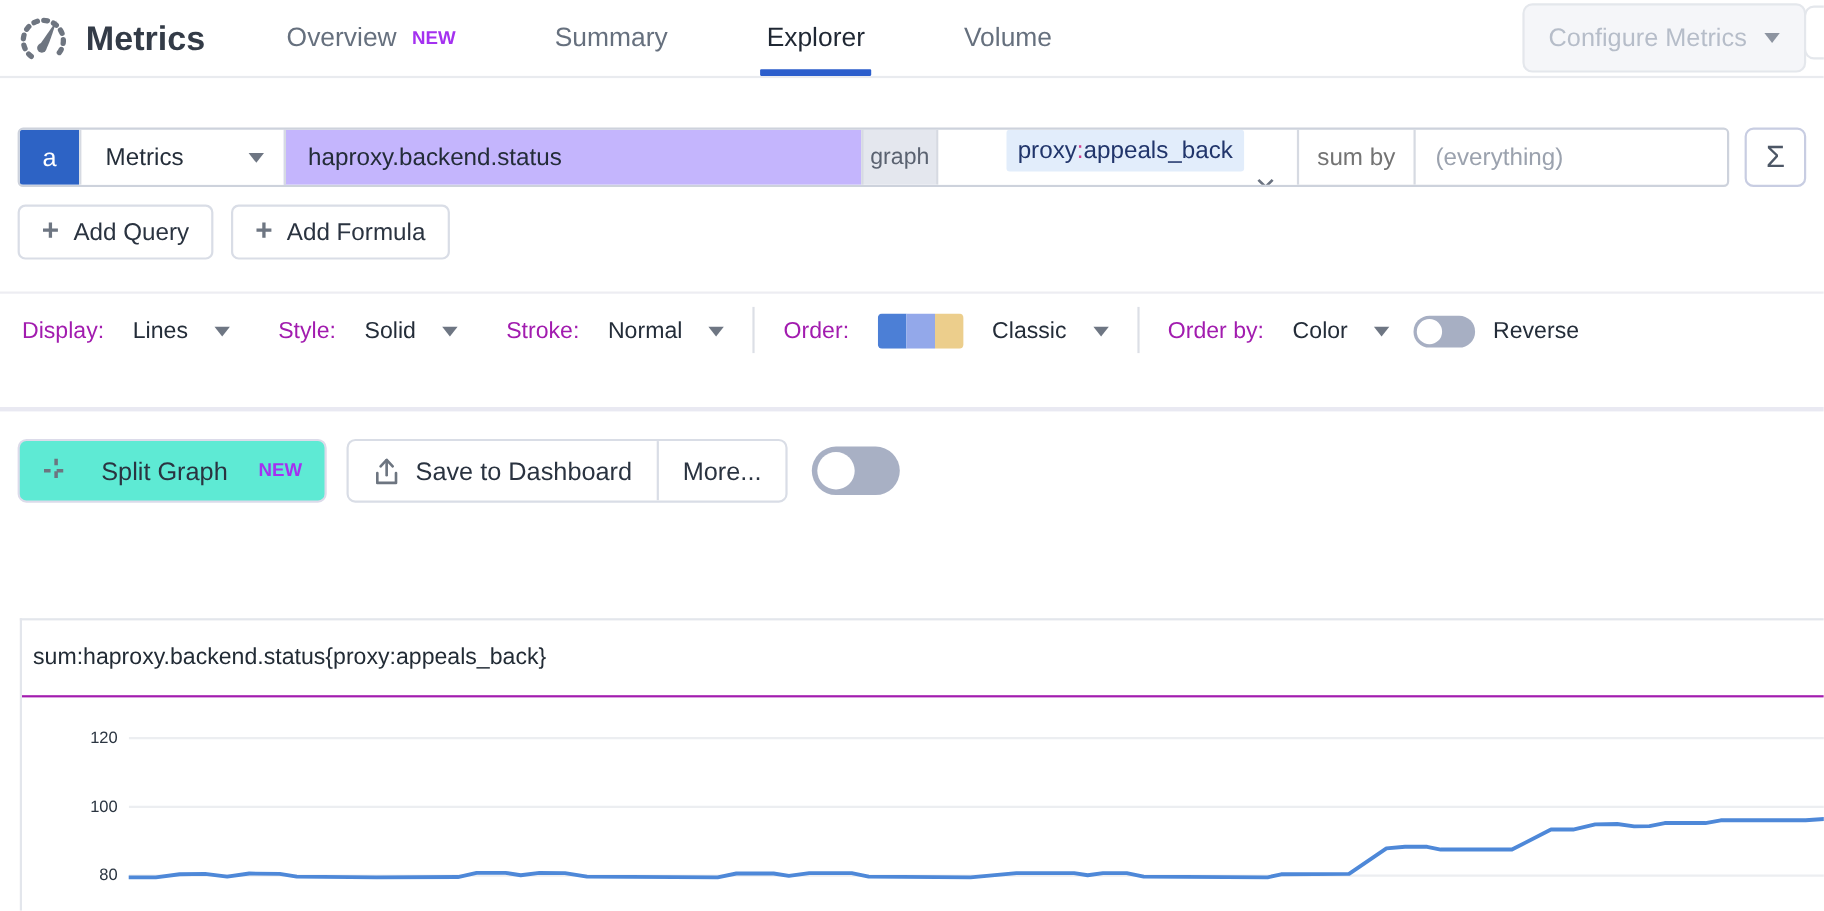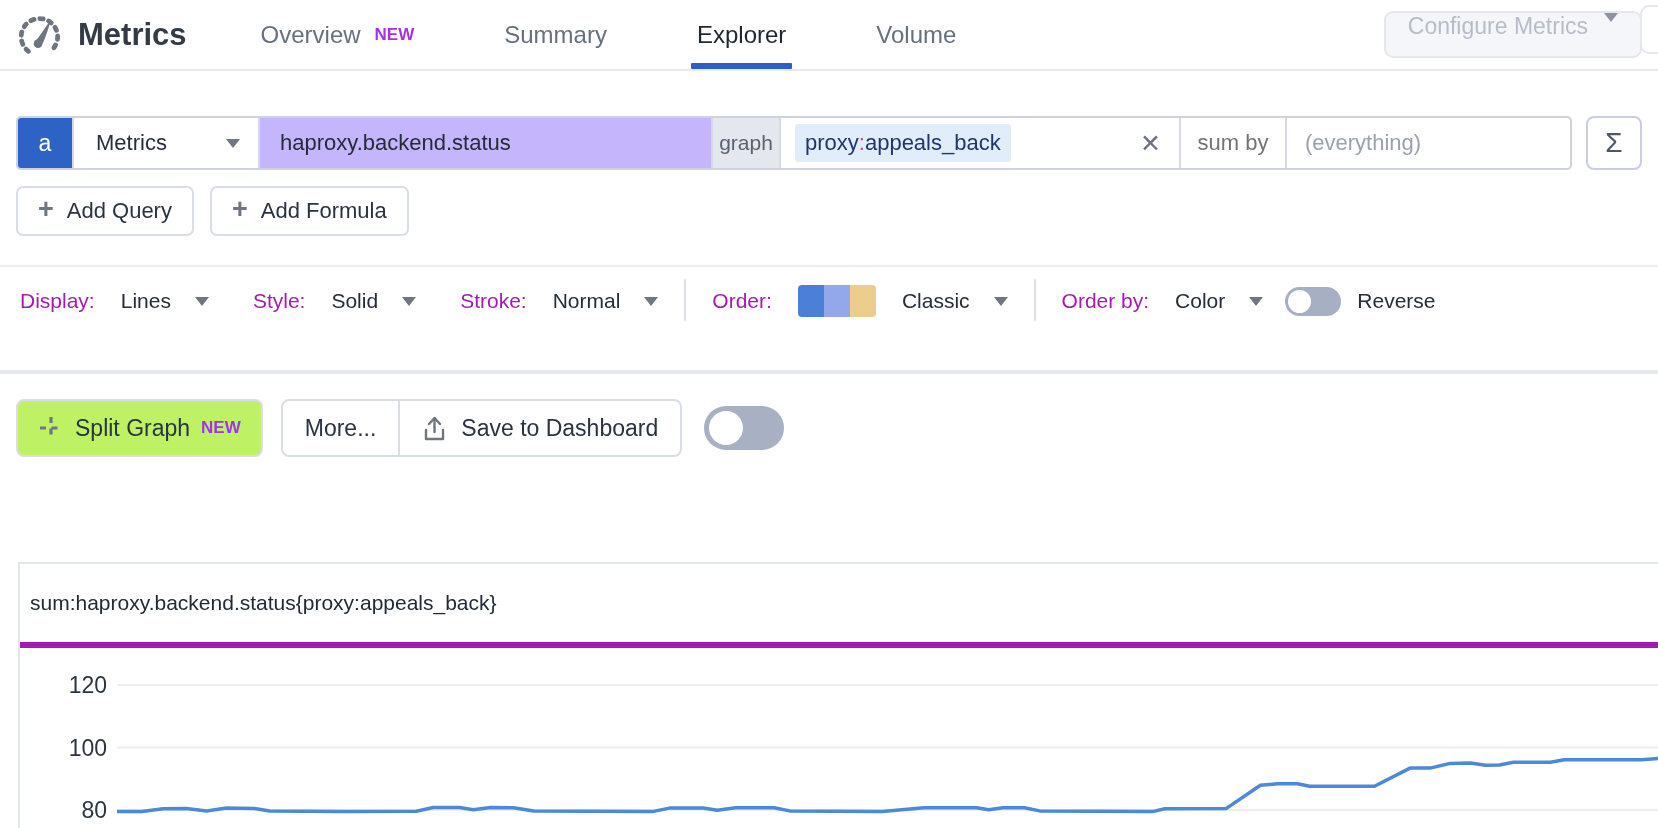--- a/index.html
+++ b/index.html
@@ -11,21 +11,21 @@
             display:flex; align-items:center; padding:0 16px; }
   .logo { width:48px; height:48px; margin-right:14px; display:flex; align-items:center; }
   .nav-title { font-size:31px; font-weight:600; color:#333b47; margin-right:74px; }
   .tabs { display:flex; align-items:center; height:100%; }
   .tab { position:relative; display:flex; align-items:center; height:100%;
          font-size:24px; color:#66707e; cursor:pointer; margin-right:90px; }
   .tab .badge { color:#a431f0; font-size:17px; font-weight:bold; margin-left:14px; }
   .tab.active { color:#1f2733; font-weight:500; }
   .tab.active .underline { position:absolute; bottom:0; left:-6px; right:-6px;
          height:6px; background:#2c5ecc; border-radius:1px; }
-  .configure-btn { margin-left:auto; height:47px; display:flex; 
+  .configure-btn { margin-left:auto; height:63px; display:flex; align-items:center;
          gap:16px; padding:0 22px; background:#f5f6f9; border:2px solid #e4e7ec;
          border-radius:9px; color:#b6bdc9; font-size:23px; cursor:pointer; }
   .caret { width:0; height:0; border-left:7px solid transparent;
            border-right:7px solid transparent; border-top:9px solid #6e7683; }
   .caret.light { border-top-color:#8d94a1; }
   .partial-btn { position:absolute; right:-6px; top:5px; width:24px; height:49px;
            background:#fff; border:2px solid #e4e7ec; border-radius:9px 0 0 9px; }
 
   
   .query-section { padding:45px 16px 0; }
@@ -35,21 +35,21 @@
   .seg { display:flex; align-items:center; border-left:2px solid #d6dae2; }
   .seg:first-child { border-left:none; }
   .seg-letter { width:54px; justify-content:center; background:#2d63c5; color:#fff;
                 font-size:23px; }
   .seg-source { width:186px; justify-content:space-between; padding:0 18px 0 22px;
                 font-size:22px; color:#252e3a; background:#fff; }
   .seg-metric { flex:1; background:#c4b5fd; padding-left:20px; font-size:22px;
                 color:#232c38; }
   .seg-from { width:68px; justify-content:center; background:#e4e7ee; color:#5a6270;
               font-size:21px; }
-  .seg-filter { width:400px; padding-left:14px; background:#fff; }
+  .seg-filter { width:328px; padding-left:14px; background:#fff;flex-direction:column; }
   .filter-chip { background:#e2edfb; border-radius:3px; padding:6px 10px;
                  font-size:22px; color:#21356b; white-space:nowrap; }
   .filter-chip .sep { color:#d23d8e; }
   .x-icon { margin-left:auto; margin-right:18px; color:#6a7280; font-size:25px;
             cursor:pointer; }
   .seg-sumby { width:106px; justify-content:center; font-size:22px; color:#737373; }
   .seg-everything { width:285px; padding-left:18px; font-size:22px; color:#9ba2ae; }
   .sigma-btn { width:56px; margin-left:14px; border:2px solid #c8cde2; border-radius:8px;
                display:flex; align-items:center; justify-content:center; font-size:28px;
                color:#4d5766; background:#fff; cursor:pointer; }
@@ -73,45 +73,45 @@
   .vdivider { width:2px; height:42px; background:#dcdfe6; margin:0 26px; }
   .palette { display:flex; margin-left:26px; border-radius:4px; overflow:hidden; }
   .palette span { width:26px; height:32px; }
   .toggle-sm { width:56px; height:29px; border-radius:15px; background:#a7afc3;
           position:relative; margin:0 16px 0 22px; cursor:pointer; }
   .toggle-sm .knob { position:absolute; left:3px; top:3px; width:23px; height:23px;
           border-radius:50%; background:#fff; }
 
   
   .actions-row { margin-top:25px; padding:0 16px; display:flex; align-items:center; }
-  .split-btn { height:58px; display:flex; align-items:center; gap:11px; padding:0 20px;
-          border:2px solid #dcdbea; border-radius:8px; background:#bef264; font-size:23px;
+  .split-btn { height:58px; display:flex; align-items:center; gap:28px; padding:0 20px;
+          border:2px solid #dcdbea; border-radius:8px; background:#5eead4; font-size:23px;
           color:#2a3340; cursor:pointer;text-align:center; }
   .split-btn .badge { color:#a431f0; font-size:17px; font-weight:bold; }
   .btn-group { display:flex; align-items:stretch; height:58px; border:2px solid #d9dde6;
           border-radius:8px; overflow:hidden; margin-left:18px; background:#fff; }
   .group-part { display:flex; align-items:center; gap:14px; padding:0 22px;
           font-size:23px; color:#2a3340; cursor:pointer; }
   .group-part + .group-part { border-left:2px solid #d9dde6; }
   .toggle-lg { width:80px; height:44px; border-radius:22px; background:#a8b0c4;
           position:relative; margin-left:22px; cursor:pointer; }
   .toggle-lg .knob { position:absolute; left:5px; top:5px; width:34px; height:34px;
           border-radius:50%; background:#fff; }
   .toggle-label { font-size:24px; color:#222b37; margin-left:22px; }
 
   
   .chart-panel { margin-top:105px; margin-left:18px; width:1640px; height:266px;
           border-top:2px solid #e3e6ec; border-left:2px solid #e3e6ec;
           position:relative; }
-  .chart-header { height:84px; border-bottom:6px solid #a21caf; display:flex;
+  .chart-header { height:70px; border-bottom:2px solid #a21caf; display:flex;
           align-items:center; padding-left:10px; }
   .chart-title { font-size:21px; color:#222b35; }
   .chart-plot { position:relative; height:194px; }
   .ylabel { position:absolute; left:30px; width:57px; text-align:right;
-          font-size:23px; color:#2b3541; line-height:24px; }
+          font-size:15px; color:#2b3541; line-height:24px; }
   .chart-svg { position:absolute; left:97px; top:0; }
 </style>
 </head>
 <body>
 
 <div class="topnav">
   <div class="logo">
     <svg width="46" height="46" viewBox="0 0 48 48">
       <path d="M13 41 A19 19 0 1 1 39 38" fill="none" stroke="#6e7580" stroke-width="5" stroke-dasharray="3.5 6" stroke-linecap="round"></path>
       <path d="M21 30 L37 7 C31 26 29 31 27 34 C25 37 20 34 21 30 Z" fill="#6e7580"></path>
@@ -219,29 +219,29 @@
   <div class="split-btn">
     <svg width="26" height="26" viewBox="0 0 26 26">
       <line x1="13" y1="2" x2="13" y2="24" stroke="#6d7580" stroke-width="3.2" stroke-dasharray="6 5.5"></line>
       <line x1="2" y1="13" x2="24" y2="13" stroke="#6d7580" stroke-width="3.2" stroke-dasharray="6 5.5"></line>
     </svg>
     <span>Split Graph</span>
     <span class="badge">NEW</span>
   </div>
   <div class="btn-group">
     <div class="group-part">
-      <span>More...</span>
-    </div>
-    <div class="group-part">
       <svg width="25" height="27" viewBox="0 0 25 27">
         <path d="M7 9 L12.5 3 L18 9" fill="none" stroke="#6d7580" stroke-width="2.4" stroke-linecap="round" stroke-linejoin="round"></path>
         <line x1="12.5" y1="3.5" x2="12.5" y2="17" stroke="#6d7580" stroke-width="2.4" stroke-linecap="round"></line>
         <path d="M4 15 v9 h17 v-9" fill="none" stroke="#6d7580" stroke-width="2.4" stroke-linecap="round" stroke-linejoin="round"></path>
       </svg>
       <span>Save to Dashboard</span>
+    </div>
+    <div class="group-part">
+      <span>More...</span>
     </div>
   </div>
   <div class="toggle-lg">
     <span class="knob"></span>
   </div>
 </div>
 
 <div class="chart-panel">
   <div class="chart-header">
     <div class="chart-title">sum:haproxy.backend.status{proxy:appeals_back}</div>

